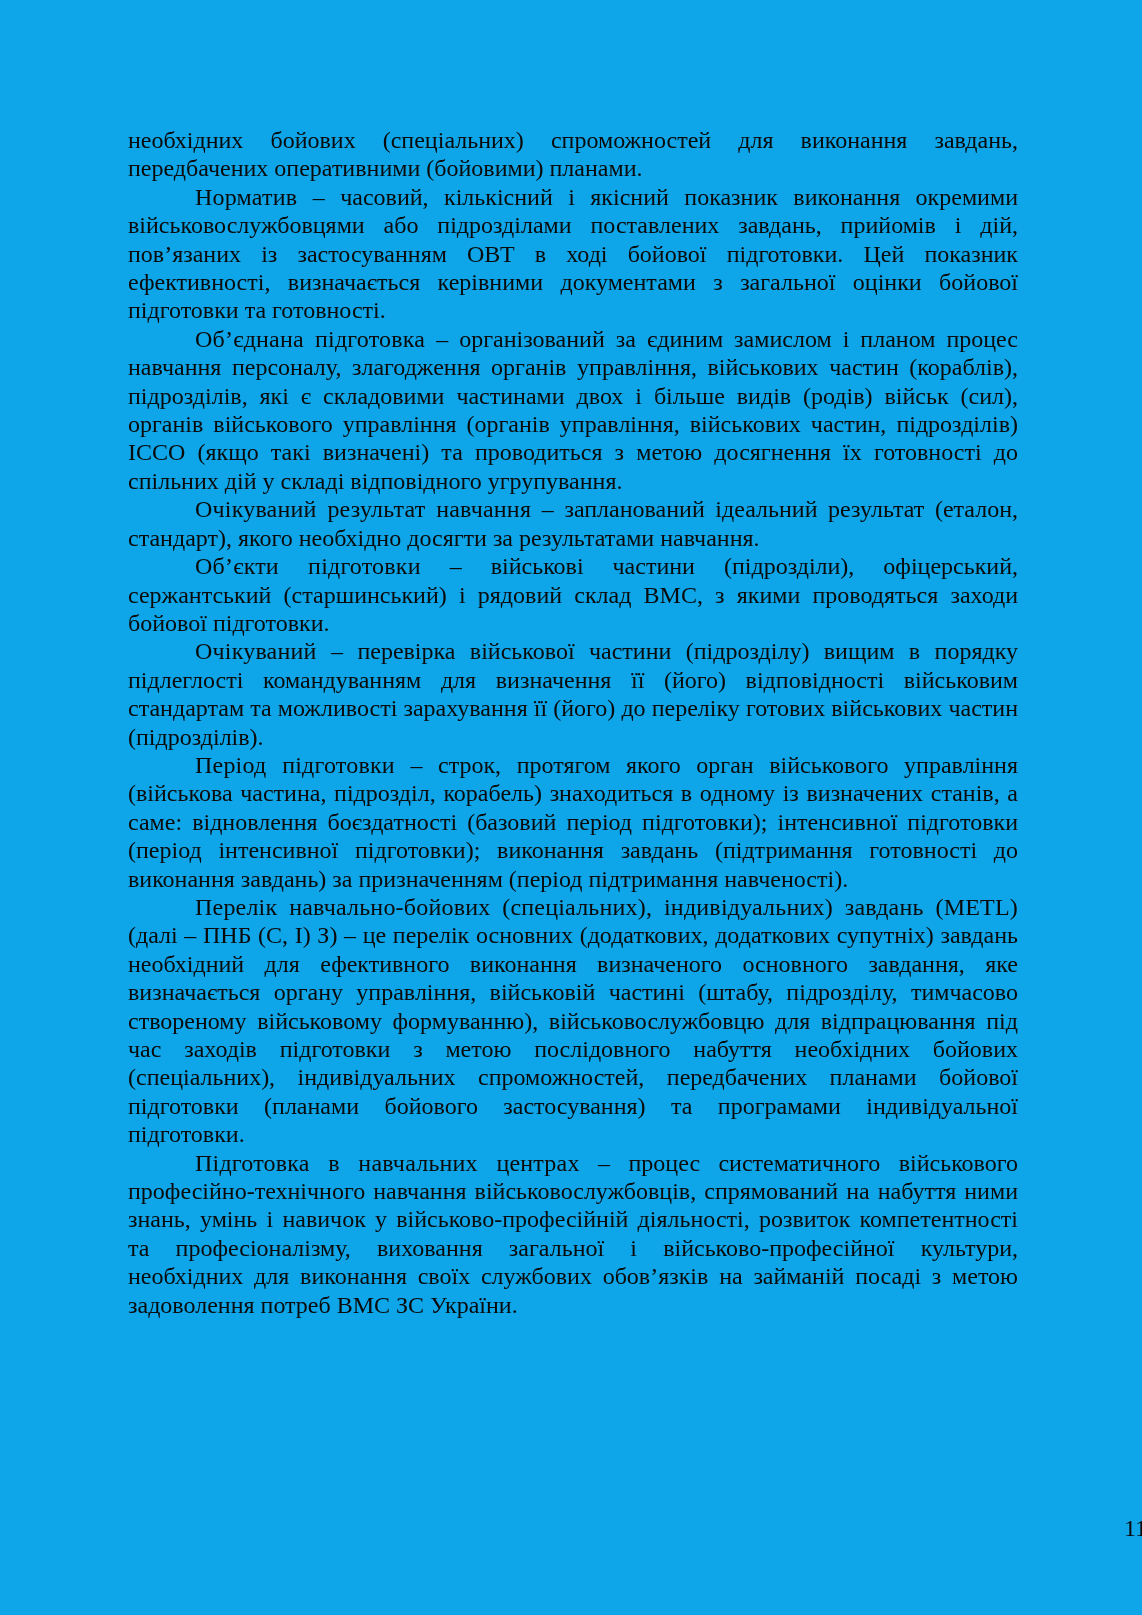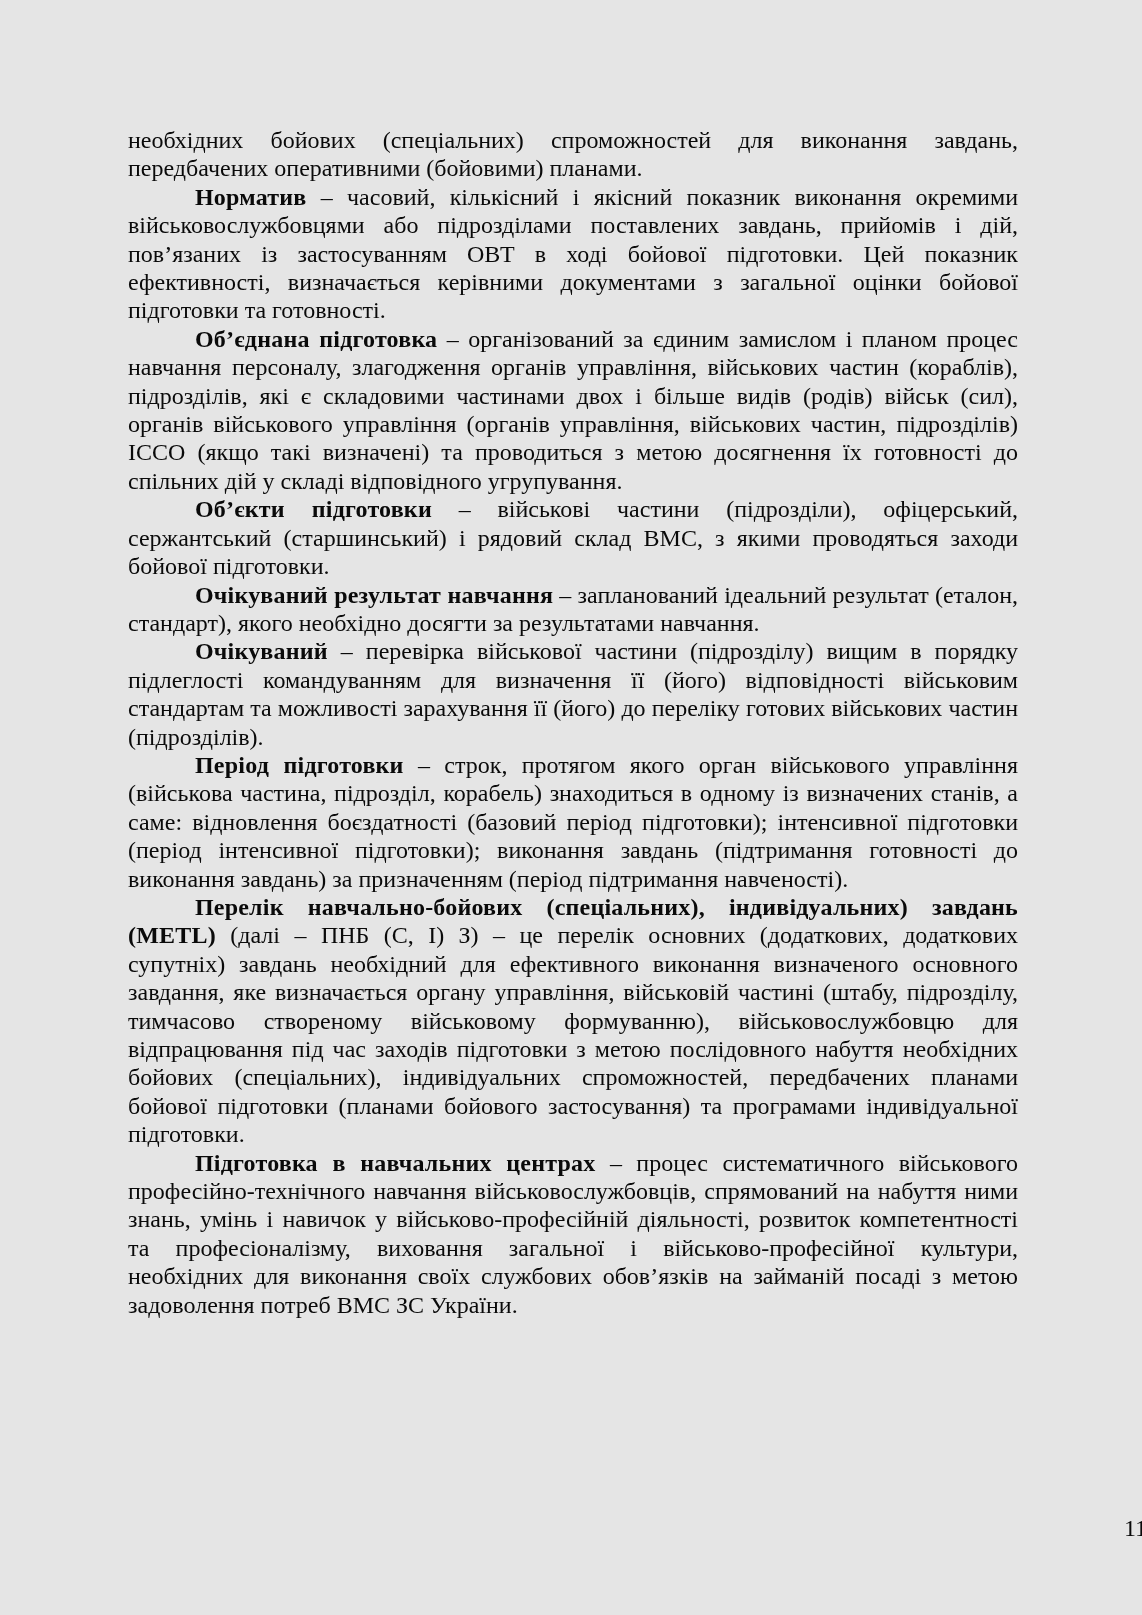--- a/index.html
+++ b/index.html
@@ -4,21 +4,21 @@
 <style>
   html, body {
     margin: 0;
     padding: 0;
     background: #ffffff;
   }
   .page {
     position: relative;
     width: 1142px;
     height: 1615px;
-    background: #e5e5e5;
+    background: #0ea5e9;
     font-family: "Liberation Serif", "DejaVu Serif", serif;
     color: #0a0a0a;
     overflow: hidden;
   }
   .text-block {
     position: absolute;
     left: 128px;
     top: 126px;
     width: 890px;
     font-size: 24px;
@@ -28,21 +28,21 @@
   }
   .text-block p {
     margin: 0;
     padding: 0;
     text-indent: 67px;
   }
   .text-block p.continuation {
     text-indent: 0;
   }
   .text-block b {
-    font-weight: bold;
+    font-weight: normal;
     letter-spacing: 0.2px;
   }
   .page-number {
     position: absolute;
     left: 5px;
     top: 1514px;
     width: 100%;
     text-align: right;
     font-size: 24px;
     line-height: 28px;
@@ -53,23 +53,23 @@
 
 <div class="page">
   <div class="text-block">
 
     <p class="continuation"><span>необхідних бойових (спеціальних) спроможностей для виконання завдань, передбачених оперативними (бойовими) планами.</span></p>
 
     <p><b>Норматив</b><span> – часовий, кількісний і якісний показник виконання окремими військовослужбовцями або підрозділами поставлених завдань, прийомів і дій, пов’язаних із застосуванням ОВТ в ході бойової підготовки. Цей показник ефективності, визначається керівними документами з загальної оцінки бойової підготовки та готовності.</span></p>
 
     <p><b>Об’єднана підготовка</b><span> – організований за єдиним замислом і планом процес навчання персоналу, злагодження органів управління, військових частин (кораблів), підрозділів, які є складовими частинами двох і більше видів (родів) військ (сил), органів військового управління (органів управління, військових частин, підрозділів) ІССО (якщо такі визначені) та проводиться з метою досягнення їх готовності до спільних дій у складі відповідного угрупування.</span></p>
 
+    <p><b>Очікуваний результат навчання</b><span> – запланований ідеальний результат (еталон, стандарт), якого необхідно досягти за результатами навчання.</span></p>
+
     <p><b>Об’єкти підготовки</b><span> – військові частини (підрозділи), офіцерський, сержантський (старшинський) і рядовий склад ВМС, з якими проводяться заходи бойової підготовки.</span></p>
-
-    <p><b>Очікуваний результат навчання</b><span> – запланований ідеальний результат (еталон, стандарт), якого необхідно досягти за результатами навчання.</span></p>
 
     <p><b>Очікуваний</b><span> – перевірка військової частини (підрозділу) вищим в порядку підлеглості командуванням для визначення її (його) відповідності військовим стандартам та можливості зарахування її (його) до переліку готових військових частин (підрозділів).</span></p>
 
     <p><b>Період підготовки</b><span> – строк, протягом якого орган військового управління (військова частина, підрозділ, корабель) знаходиться в одному із визначених станів, а саме: відновлення боєздатності (базовий період підготовки); інтенсивної підготовки (період інтенсивної підготовки); виконання завдань (підтримання готовності до виконання завдань) за призначенням (період підтримання навченості).</span></p>
 
     <p><b>Перелік навчально-бойових (спеціальних), індивідуальних) завдань (METL)</b><span> (далі – ПНБ (С, І) З) – це перелік основних (додаткових, додаткових супутніх) завдань необхідний для ефективного виконання визначеного основного завдання, яке визначається органу управління, військовій частині (штабу, підрозділу, тимчасово створеному військовому формуванню), військовослужбовцю для відпрацювання під час заходів підготовки з метою послідовного набуття необхідних бойових (спеціальних), індивідуальних спроможностей, передбачених планами бойової підготовки (планами бойового застосування) та програмами індивідуальної підготовки.</span></p>
 
     <p><b>Підготовка в навчальних центрах</b><span> – процес систематичного військового професійно-технічного навчання військовослужбовців, спрямований на набуття ними знань, умінь і навичок у військово-професійній діяльності, розвиток компетентності та професіоналізму, виховання загальної і військово-професійної культури, необхідних для виконання своїх службових обов’язків на займаній посаді з метою задоволення потреб ВМС ЗС України.</span></p>
 
   </div>

